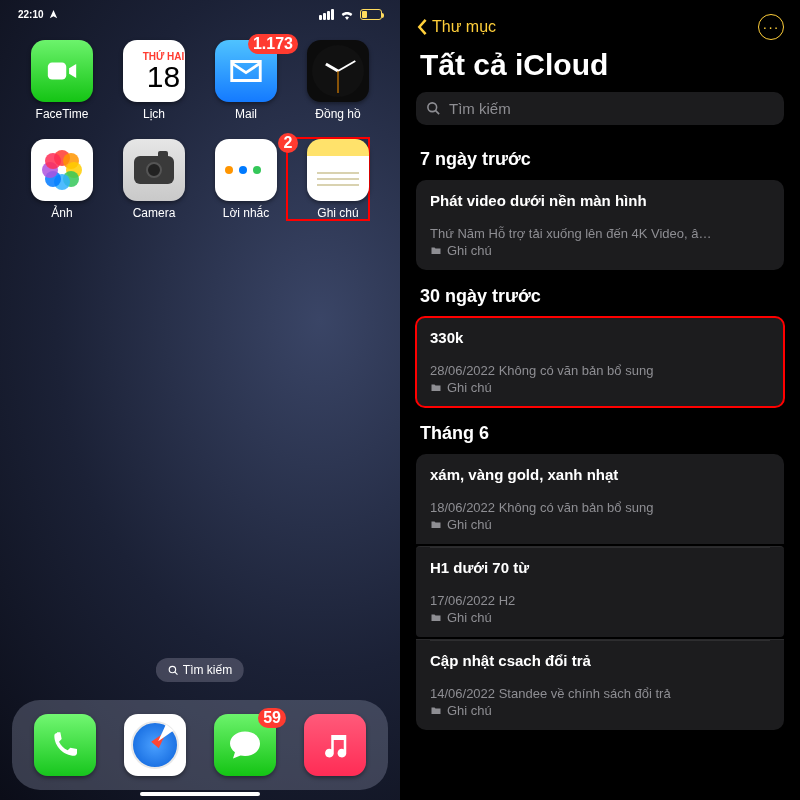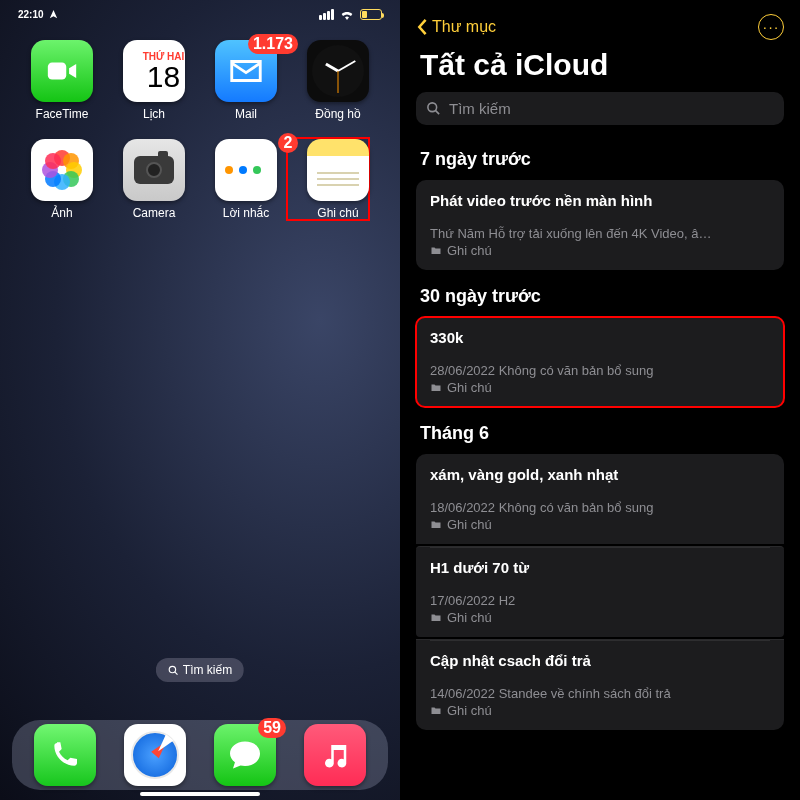--- a/index.html
+++ b/index.html
@@ -88,21 +88,21 @@
   .ic-notes .rule{width:42px;height:2px;background:#d9d2b0;margin:4px 0;}
   .ic-notes .rules{margin-top:18px;}
 
   .search-pill{
     position:absolute; bottom:118px; left:50%; transform:translateX(-50%);
     background:rgba(120,120,140,.45); backdrop-filter:blur(6px);
     color:#fff; font-size:12px; padding:5px 12px; border-radius:14px;
     display:flex; align-items:center; gap:4px;
   }
   .dock{
-    position:absolute; bottom:10px; left:12px; right:12px; height:70px;
+    position:absolute; bottom:10px; left:12px; right:12px; height:90px;
     background:rgba(150,155,180,.32);
     border-radius:28px;
     display:flex; align-items:center; justify-content:space-around; padding:0 8px;
   }
   .home-indicator-l{position:absolute;bottom:4px;left:50%;transform:translateX(-50%);width:120px;height:4px;border-radius:2px;background:#fff;}
   .ic-phone{background:linear-gradient(#72f772,#17c61d);}
   .ic-phone svg{width:32px;height:32px;fill:#fff;}
   .ic-safari{background:#fff;}
   .ic-safari .ring{width:48px;height:48px;border-radius:50%;background:radial-gradient(#4aa0ff,#0a60d9);position:relative;border:2px solid #e8e8e8;}
   .ic-safari .needle{position:absolute;left:50%;top:50%;width:0;height:0;border:5px solid transparent;border-bottom:18px solid #ff4633;transform:translate(-50%,-100%) rotate(40deg);transform-origin:bottom center;}
@@ -328,21 +328,21 @@
         <circle cx="10" cy="10" r="7"></circle>
         <path d="M15 15l6 6"></path>
       </svg>
     <span>Tìm kiếm</span>
   </div>
 
   <div class="list">
 
     <div class="section-h">7 ngày trước</div>
     <div class="card">
-      <div class="note-title">Phát video trước nền màn hình</div>
+      <div class="note-title">Phát video dưới nền màn hình</div>
       <div class="note-sub">Thứ Năm  Hỗ trợ tải xuống lên đến 4K Video, â…</div>
       <div class="note-folder">
         <svg viewBox="0 0 24 24">
             <path d="M3 5h6l2 2h10v11H3z"></path>
           </svg>
         <span>Ghi chú</span>
       </div>
     </div>
 
     <div class="section-h">30 ngày trước</div>

